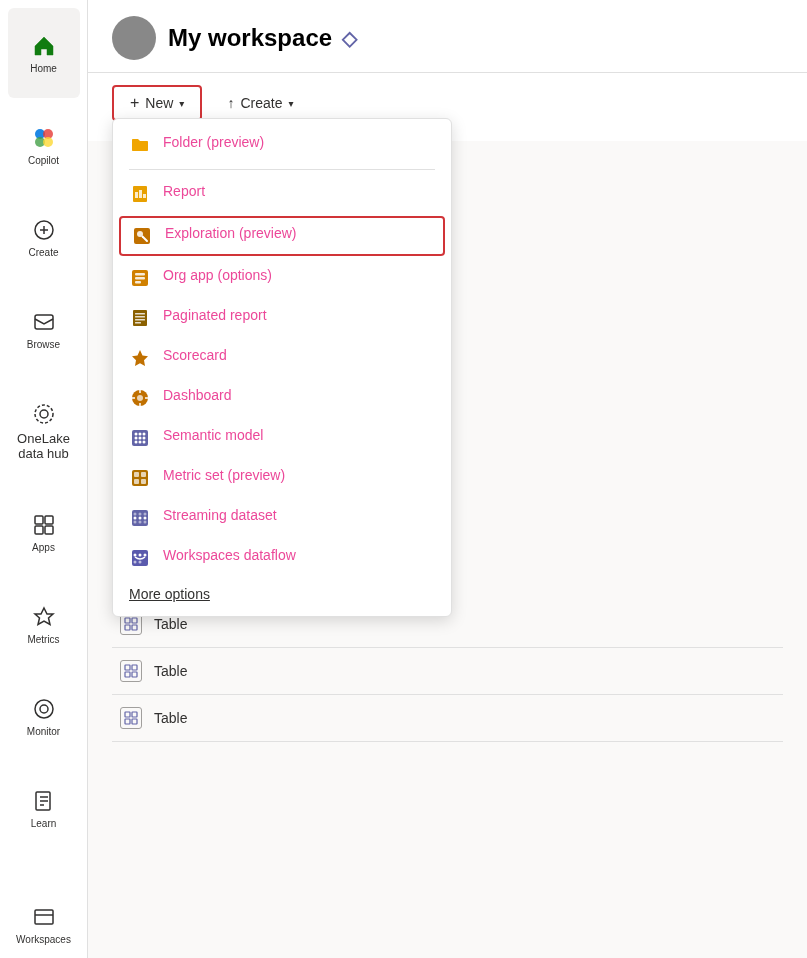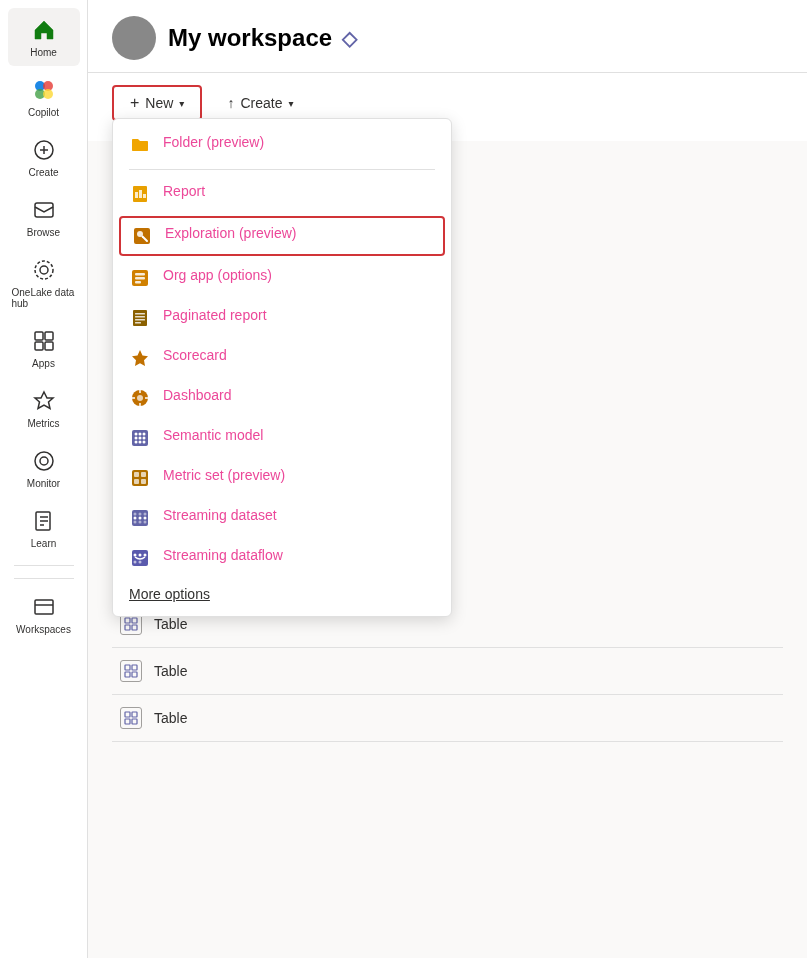--- a/index.html
+++ b/index.html
@@ -16,21 +16,21 @@
       border-right: 1px solid #e0e0e0;
       flex-shrink: 0;
       height: 100%;
     }
     .sidebar-item {
       display: flex;
       flex-direction: column;
       align-items: center;
       justify-content: center;
       width: 72px;
-      padding: 8px 4px;
+      padding: 24px 4px;
       border-radius: 6px;
       cursor: pointer;
       margin-bottom: 2px;
       color: #323130;
     }
     .sidebar-item.active { background: #f3f2f1; }
     .sidebar-item .icon-wrap {
       width: 28px;
       height: 28px;
       display: flex;
@@ -249,21 +249,21 @@
     <span class="label">Browse</span>
   </div>
 
   <div class="sidebar-item">
     <div class="icon-wrap">
       <svg width="24" height="24" viewBox="0 0 24 24" fill="none" stroke="#323130" stroke-width="1.5">
         <circle cx="12" cy="12" r="4"></circle>
         <circle cx="12" cy="12" r="9" stroke-dasharray="3 2"></circle>
       </svg>
     </div>
-    <span class="label" style="font-size:10px;text-align:left">OneLake data hub</span>
+    <span class="label" style="font-size:13px;text-align:center">OneLake data hub</span>
   </div>
 
   <div class="sidebar-item">
     <div class="icon-wrap">
       <svg width="24" height="24" viewBox="0 0 24 24" fill="none" stroke="#323130" stroke-width="1.5">
         <rect x="3" y="3" width="8" height="8" rx="1"></rect>
         <rect x="13" y="3" width="8" height="8" rx="1"></rect>
         <rect x="3" y="13" width="8" height="8" rx="1"></rect>
         <rect x="13" y="13" width="8" height="8" rx="1"></rect>
       </svg>
@@ -480,21 +480,21 @@
           <svg width="20" height="20" viewBox="0 0 20 20">
             <rect x="2" y="2" width="16" height="16" rx="2" fill="#5a5aad"></rect>
             <circle cx="5" cy="7" r="1.5" fill="#fff"></circle>
             <circle cx="10" cy="7" r="1.5" fill="#fff"></circle>
             <circle cx="15" cy="7" r="1.5" fill="#fff"></circle>
             <path d="M5 9 Q10 13 15 9" stroke="#fff" stroke-width="1.5" fill="none"></path>
             <circle cx="5" cy="14" r="1.5" fill="#fff" opacity="0.6"></circle>
             <circle cx="10" cy="14" r="1.5" fill="#fff" opacity="0.6"></circle>
           </svg>
         </div>
-        <span>Streaming dataflow</span>
+        <span>Workspaces dataflow</span>
       </div>
 
       <div class="more-options">More options</div>
 
     </div>
   </div>
 
   <div class="content-area" style="margin-top: 8px;">
 
     <div style="height: 460px;"></div>

